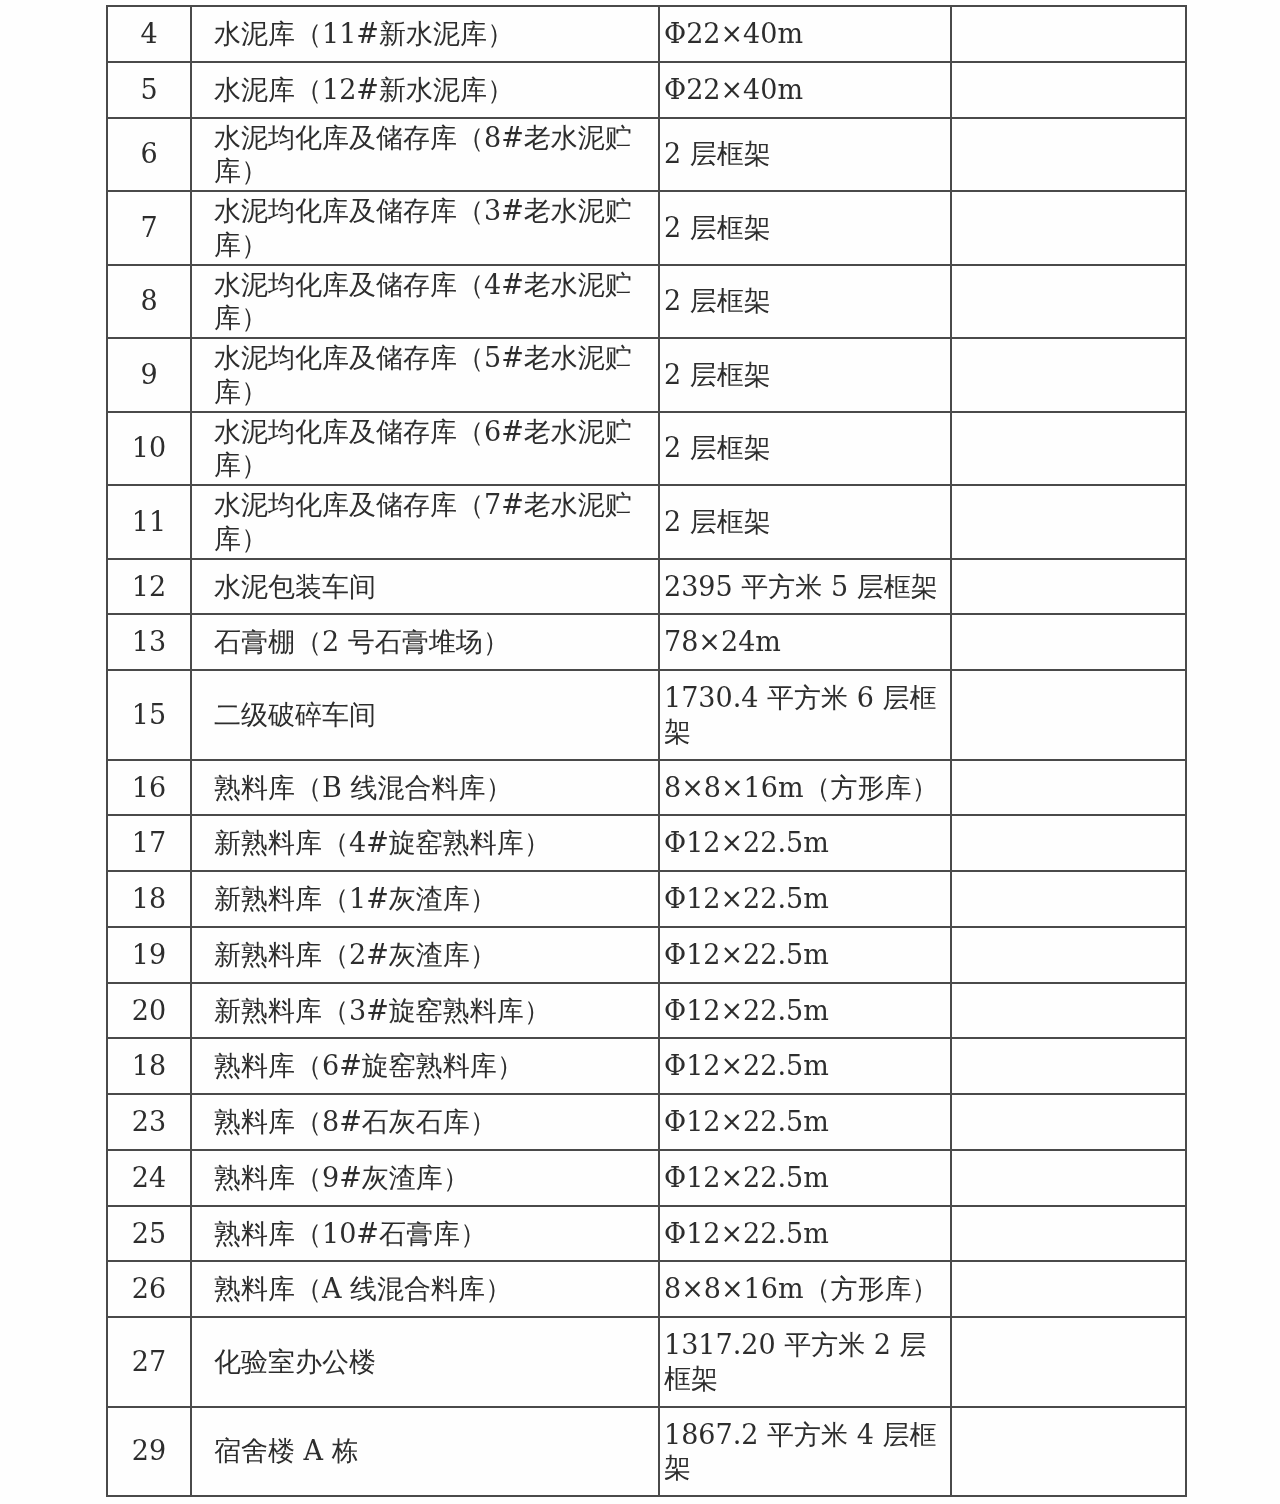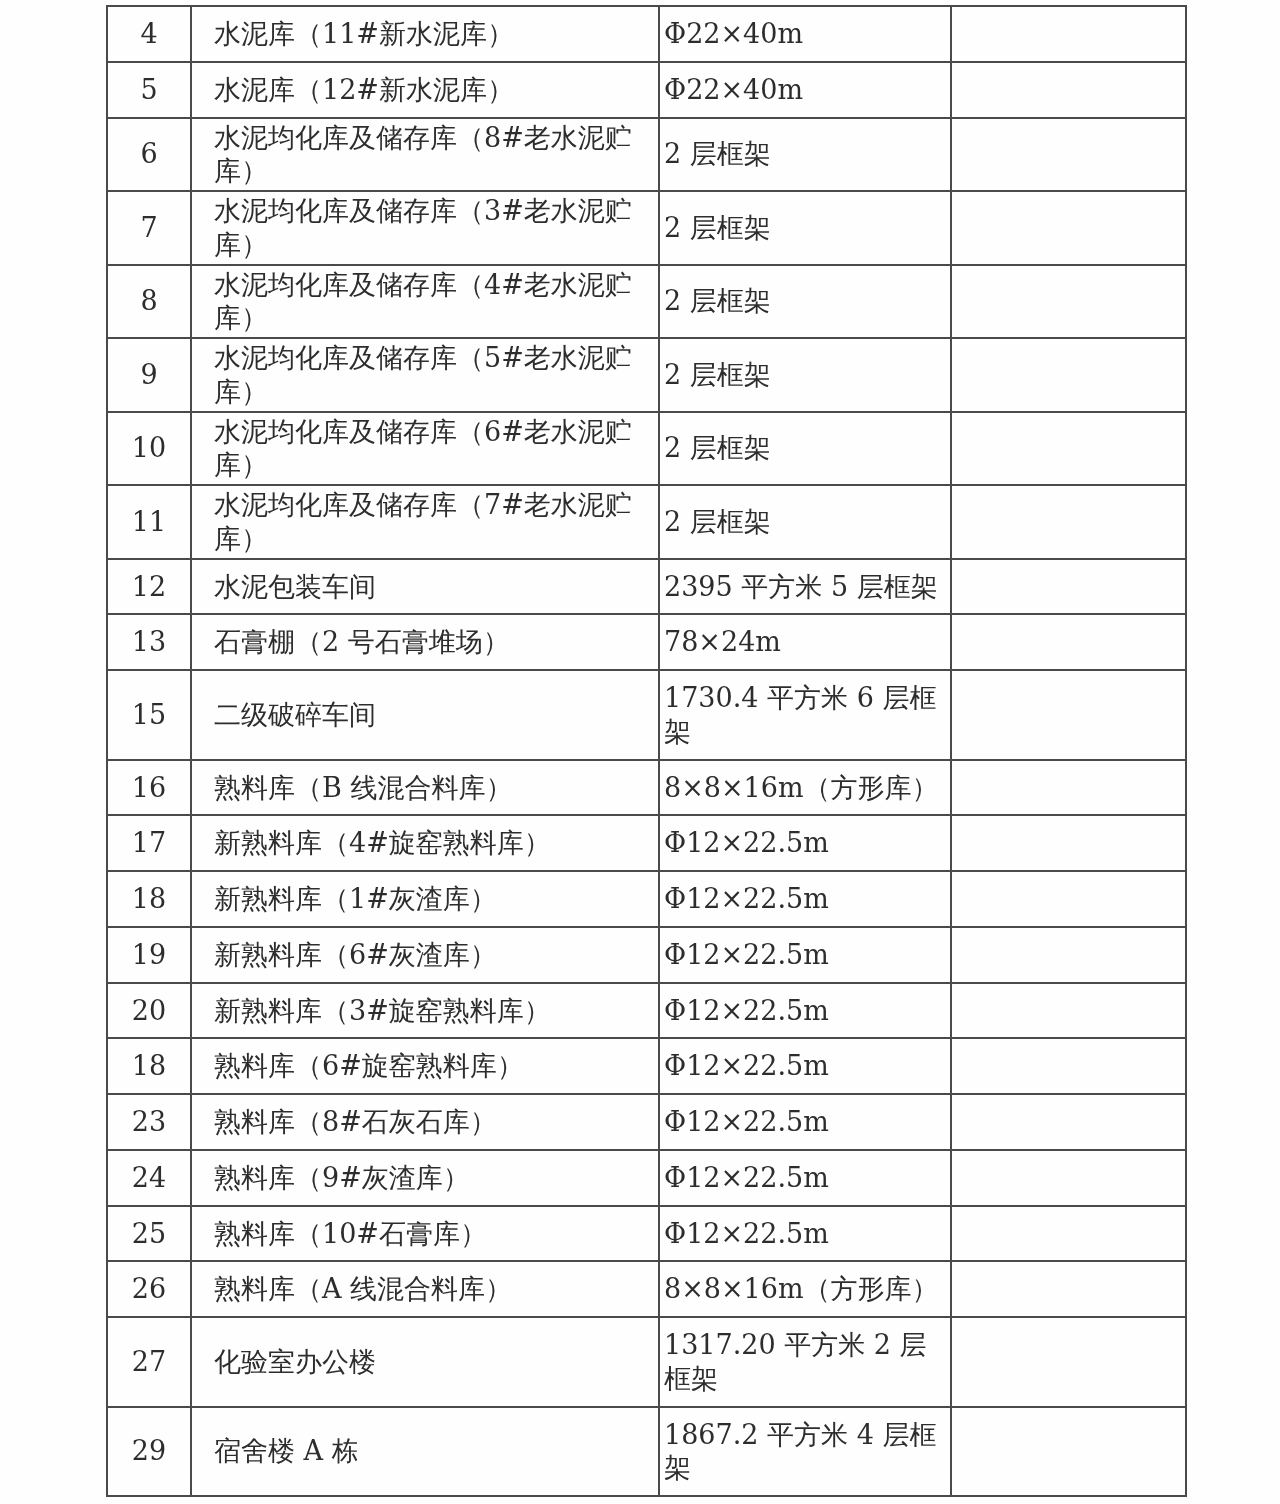--- a/index.html
+++ b/index.html
@@ -135,21 +135,21 @@
           <td class="col-note"></td>
         </tr>
         <tr>
           <td class="col-no">18</td>
           <td class="col-name">新熟料库（1#灰渣库）</td>
           <td class="col-spec">Φ12×22.5m</td>
           <td class="col-note"></td>
         </tr>
         <tr>
           <td class="col-no">19</td>
-          <td class="col-name">新熟料库（6#灰渣库）</td>
+          <td class="col-name">新熟料库（2#灰渣库）</td>
           <td class="col-spec">Φ12×22.5m</td>
           <td class="col-note"></td>
         </tr>
         <tr>
           <td class="col-no">20</td>
           <td class="col-name">新熟料库（3#旋窑熟料库）</td>
           <td class="col-spec">Φ12×22.5m</td>
           <td class="col-note"></td>
         </tr>
         <tr>

